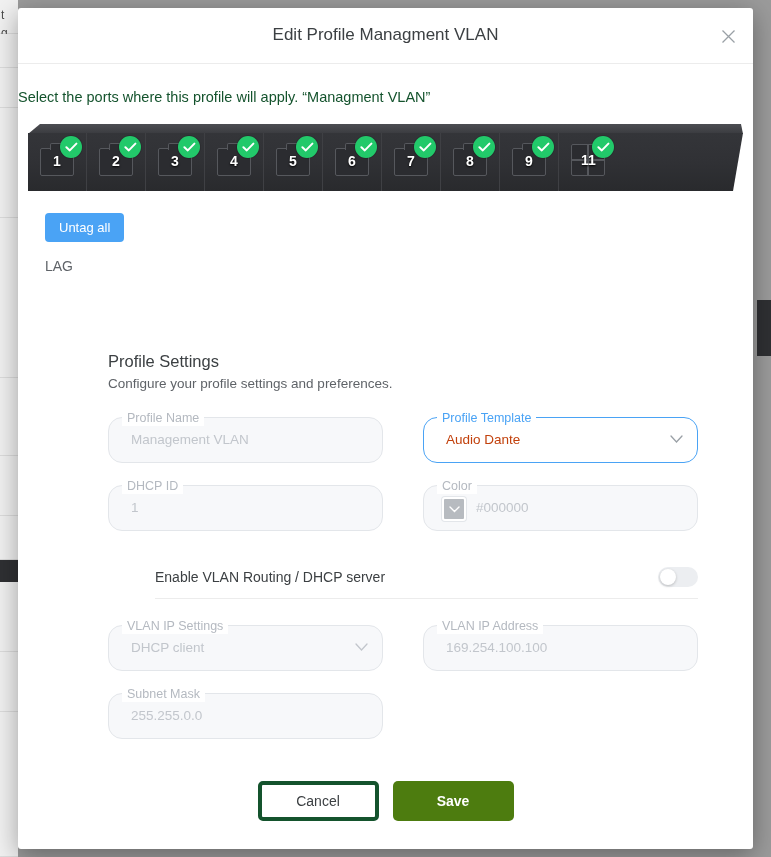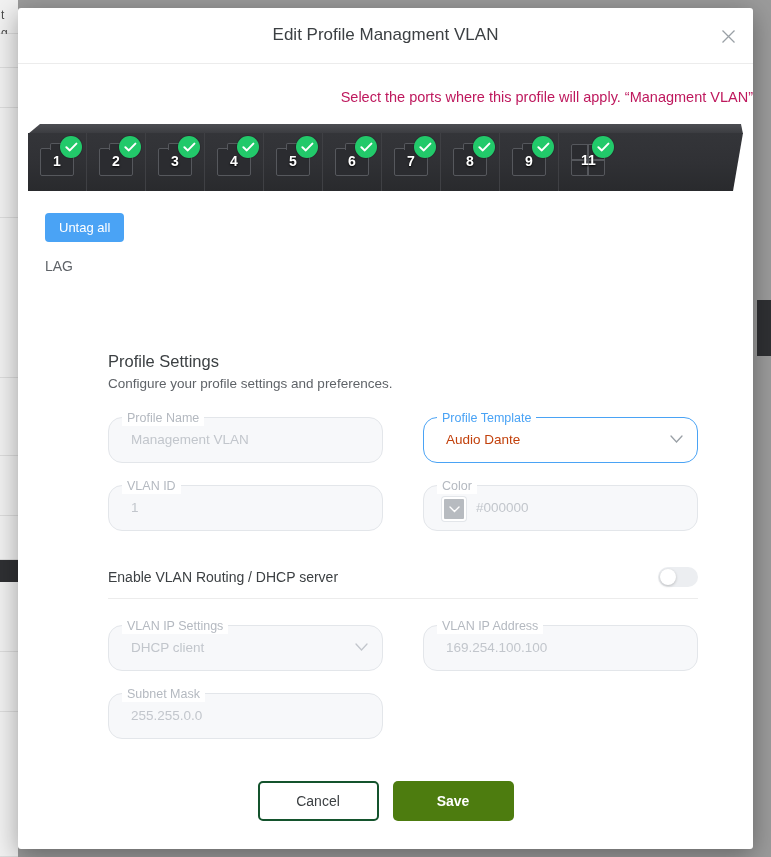--- a/index.html
+++ b/index.html
@@ -66,23 +66,23 @@
     width: 28px; height: 28px;
     display: flex; align-items: center; justify-content: center;
     cursor: pointer;
     color: #9aa0a6;
   }
   .close-btn svg { display: block; }
 
   
   .instruction {
     margin-top: 25px;
-    text-align: right;
+    text-align: left;
     font-size: 14.5px;
-    color: #be185d;
+    color: #14532d;
   }
 
   
   .switch-wrap {
     position: relative;
     margin: 19px 10px 0 10px;
     height: 76px;
   }
   .switch-bevel {
     position: absolute;
@@ -267,20 +267,21 @@
   .field.has-swatch .field-value { left: 52px; }
 
   
   .toggle-row {
     margin-top: 24px;
     height: 44px;
     display: flex;
     align-items: center;
     justify-content: space-between;
     border-bottom: 1px solid #ececec;
+    margin-left: 47px;
   }
   .toggle-label {
     font-size: 14px;
     color: #3c4043;
   }
   .toggle {
     width: 40px; height: 20px;
     border-radius: 10px;
     background: #eceef1;
     position: relative;
@@ -305,21 +306,21 @@
   }
   .btn {
     font-size: 14px;
     border-radius: 5px;
     cursor: pointer;
     line-height: 1;
   }
   .btn-cancel {
     width: 121px; height: 40px;
     background: #ffffff;
-    border: 2px solid #14532d;
+    border: 4px solid #14532d;
     color: #3c4043;
   }
   .btn-save {
     width: 121px; height: 40px;
     background: #4d7c0f;
     border: none;
     color: #ffffff;
     font-weight: bold;
   }
 </style>
@@ -476,21 +477,21 @@
         <span class="field-label">Profile Template</span>
         <span class="field-value">Audio Dante</span>
         <span class="field-chevron">
           <svg width="13" height="9" viewBox="0 0 13 9" aria-hidden="true">
             <path d="M1 1 L6.5 7 L12 1" stroke="currentColor" stroke-width="1.3" fill="none" stroke-linecap="round"></path>
           </svg>
         </span>
       </div>
 
       <div class="field">
-        <span class="field-label">VLAN ID</span>
+        <span class="field-label">DHCP ID</span>
         <span class="field-value">1</span>
       </div>
 
       <div class="field has-swatch">
         <span class="field-label">Color</span>
         <span class="color-swatch">
           <svg width="11" height="7" viewBox="0 0 11 7" aria-hidden="true">
             <path d="M1 1 L5.5 5.5 L10 1" stroke="currentColor" stroke-width="1.4" fill="none" stroke-linecap="round"></path>
           </svg>
         </span>

